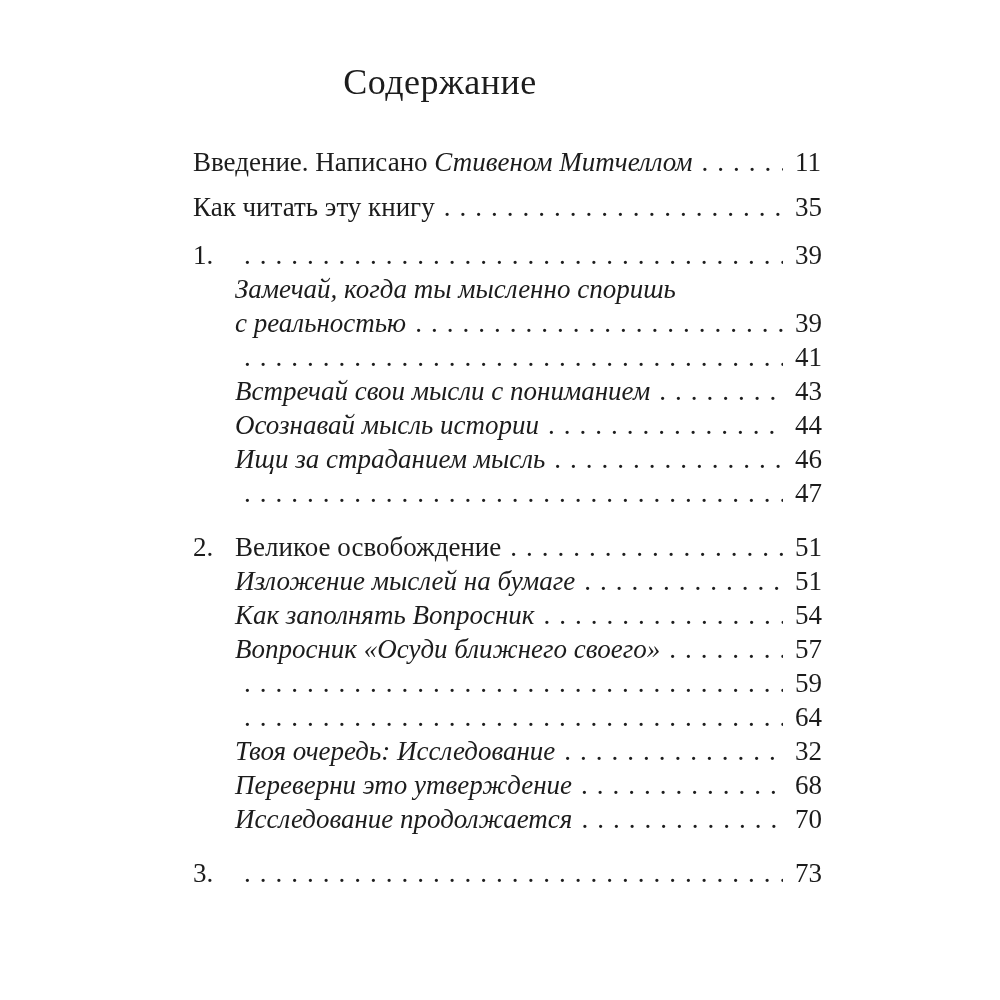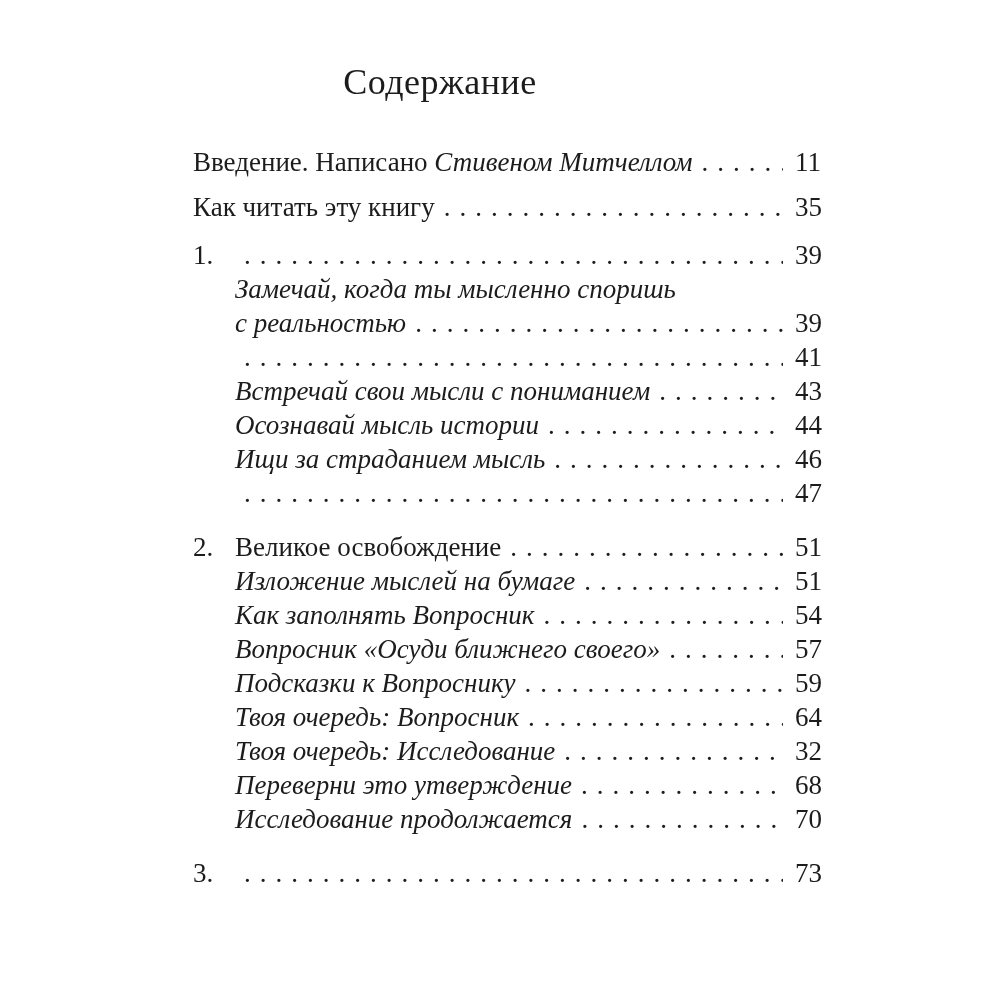--- a/index.html
+++ b/index.html
@@ -144,27 +144,25 @@
       <span class="pg">54</span>
     </div>
     <div class="row">
       <span class="num"></span>
       <span class="label"><span class="it">Вопросник «Осуди ближнего своего»</span></span>
       <span class="dots"></span>
       <span class="pg">57</span>
     </div>
     <div class="row">
       <span class="num"></span>
-      <span class="label"><span class="it">Подсказки к Вопроснику</span></span>
       <span class="dots"></span>
       <span class="pg">59</span>
     </div>
     <div class="row">
       <span class="num"></span>
-      <span class="label"><span class="it">Твоя очередь: Вопросник</span></span>
       <span class="dots"></span>
       <span class="pg">64</span>
     </div>
     <div class="row">
       <span class="num"></span>
       <span class="label"><span class="it">Твоя очередь: Исследование</span></span>
       <span class="dots"></span>
       <span class="pg">32</span>
     </div>
     <div class="row">

